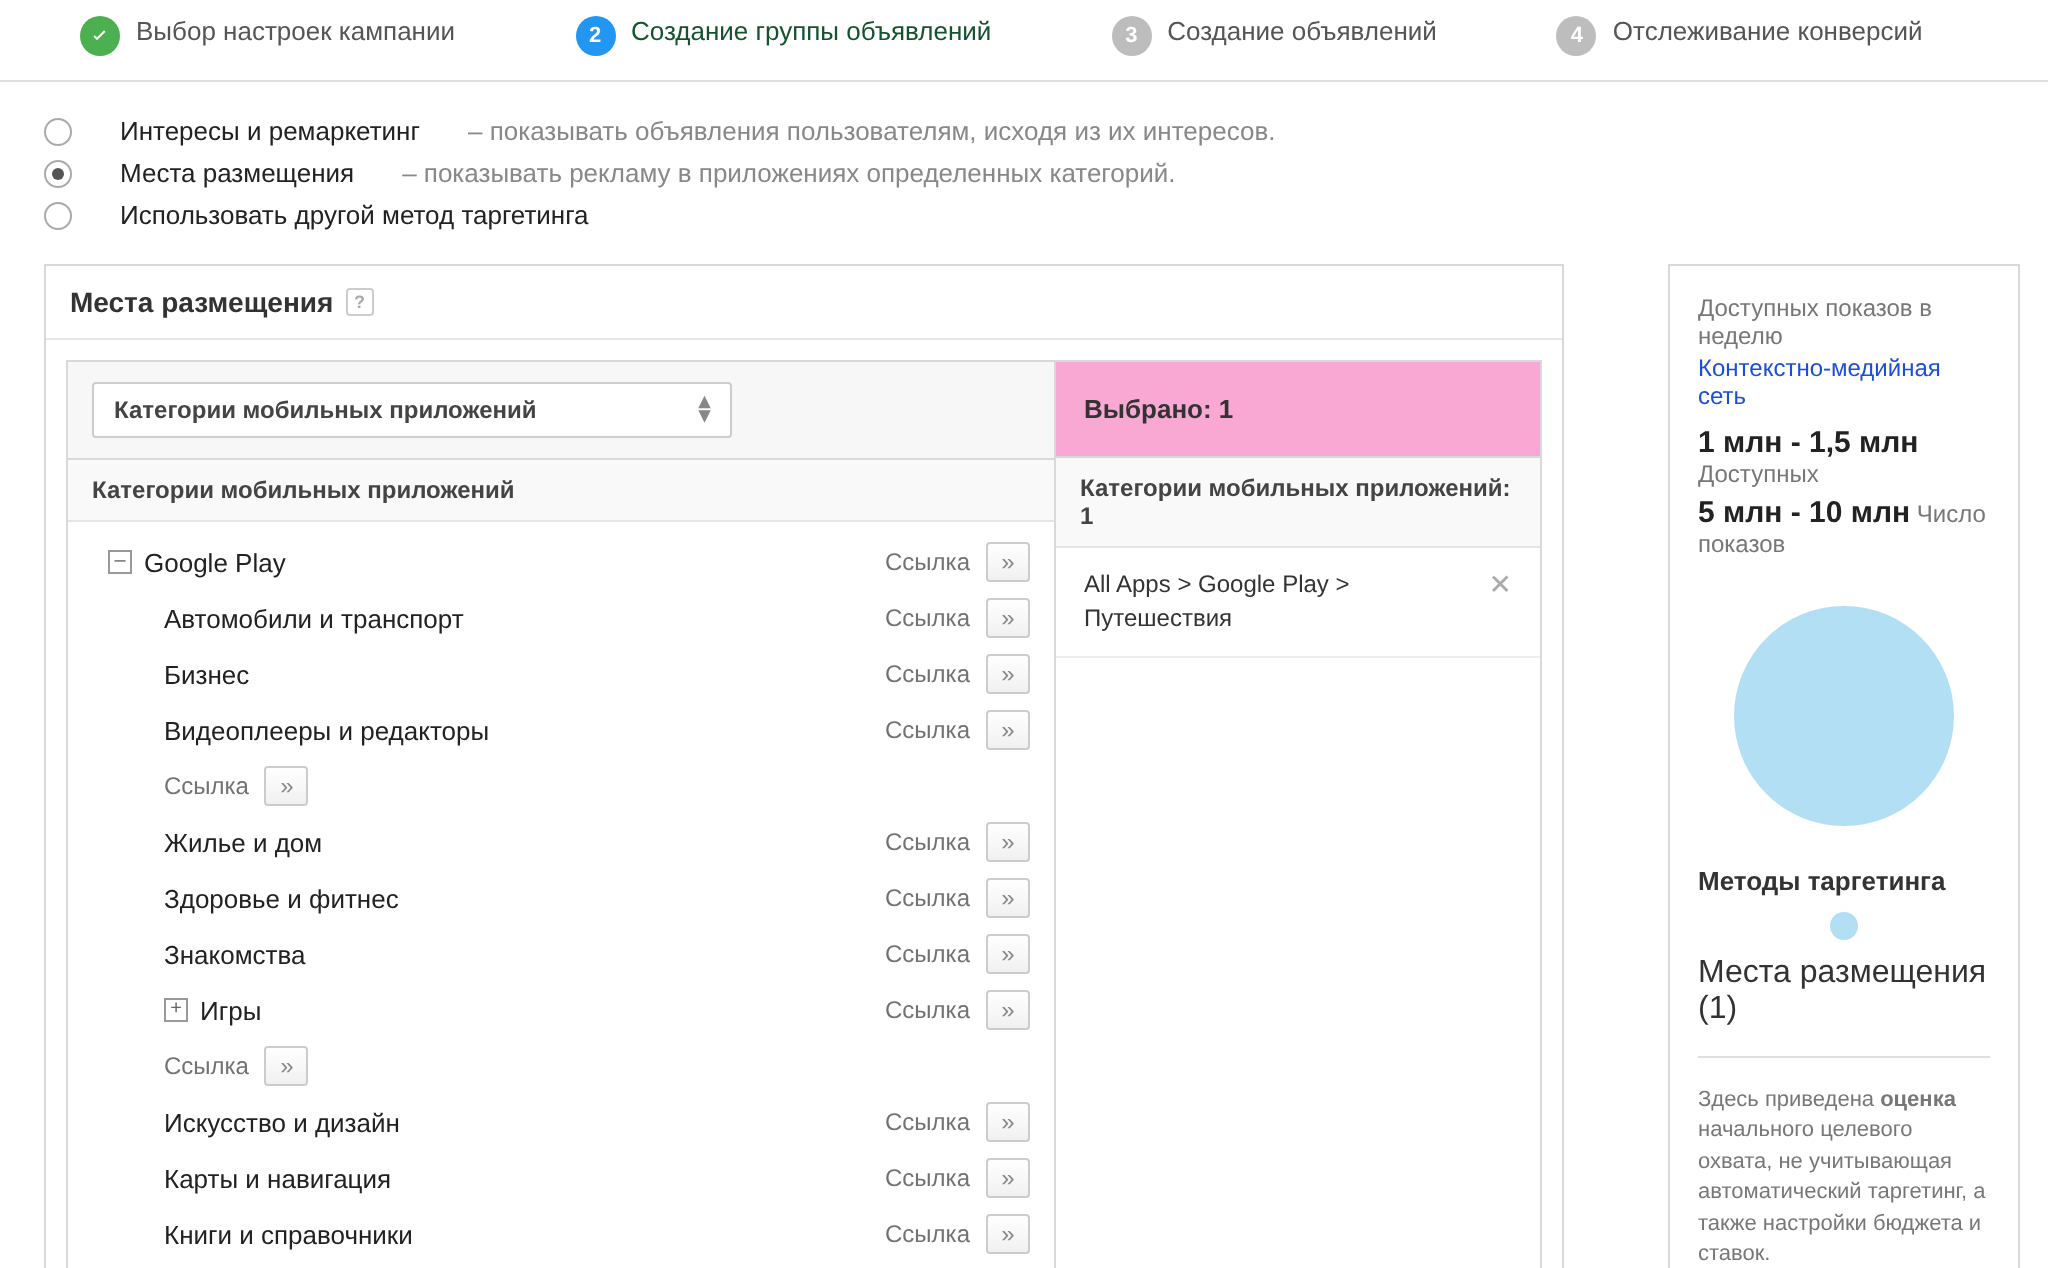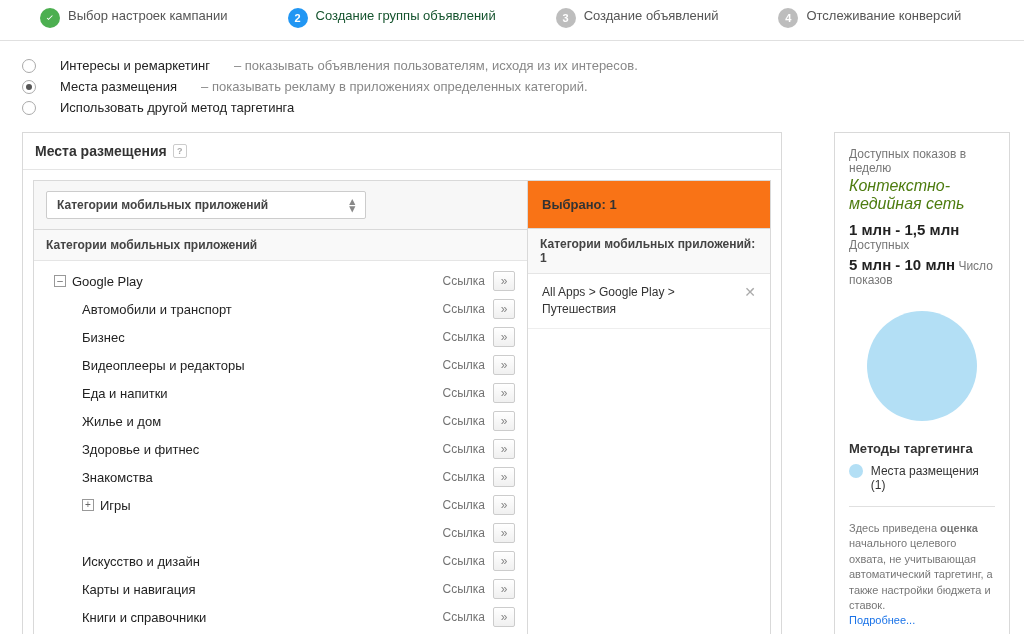--- a/index.html
+++ b/index.html
@@ -36,45 +36,45 @@
   .panel-body { padding: 10px; }
   
   .two-cols { display: flex; gap: 0; }
   .col-a { flex: 0 0 495px; border: 1px solid #d9d9d9; }
   .col-b { flex: 1; border: 1px solid #d9d9d9; border-left: none; }
   
   .dropdown-row { background: #f7f7f7; border-bottom: 1px solid #d9d9d9; padding: 10px 12px; display: flex; align-items: center; }
   .dropdown { background: #fff; border: 1px solid #ccc; border-radius: 2px; padding: 6px 10px; width: 320px; display: flex; align-items: center; justify-content: space-between; font-size: 12px; font-weight: bold; color: #444; }
   .dropdown-arrows { color: #888; font-size: 11px; line-height: 7px; display: flex; flex-direction: column; }
   
-  .selected-header { background: #f97316; border-bottom: 1px solid #d9d9d9; padding: 16px 14px; font-weight: bold; font-size: 13px; }
+  .selected-header { background: #f9a8d4; border-bottom: 1px solid #d9d9d9; padding: 16px 14px; font-weight: bold; font-size: 13px; }
   
   .sub-header { background: #f9f9f9; border-bottom: 1px solid #e5e5e5; padding: 8px 12px; font-size: 12px; font-weight: bold; color: #444; }
   
   .tree { padding: 6px 0; max-height: 380px; overflow-y: auto; }
   .tree-row { display: flex; align-items: center; padding: 4px 12px; }
   .tree-toggle { width: 12px; height: 12px; border: 1px solid #999; font-size: 10px; display: inline-flex; align-items: center; justify-content: center; margin-right: 6px; color: #666; line-height: 1; background: #fff;}
   .tree-label { flex: 1; color: #222; }
   .tree-row.level-0 { padding-left: 20px; }
-  .tree-row.level-1 { padding-left: 48px; justify-content: flex-end; }
+  .tree-row.level-1 { padding-left: 48px; }
   .tree-link { color: #737373; margin-right: 8px; font-size: 12px; }
   .tree-add { width: 22px; height: 20px; border: 1px solid #ccc; border-radius: 2px; background: linear-gradient(#fff,#f0f0f0); color: #888; font-size: 12px; display: inline-flex; align-items: center; justify-content: center; }
   
   .selected-item { padding: 10px 14px; display: flex; align-items: flex-start; gap: 8px; border-bottom: 1px solid #eee; }
   .selected-text { flex: 1; font-size: 12px; color: #333; line-height: 1.4; }
   .close-x { color: #aaa; font-size: 14px; cursor: pointer; }
   
   
   .right-title { color: #777; font-size: 12px; margin-bottom: 2px; }
-  .right-sub { color: #4d7c0f; font-size: 16px; margin-bottom: 8px; font-style: italic; }
+  .right-sub { color: #1d4ed8; font-size: 12px; margin-bottom: 8px; }
   .stat-line { font-size: 12px; color: #777; margin-bottom: 4px; }
   .stat-line b { font-size: 15px; color: #222; font-weight: bold; }
   .pie { width: 110px; height: 110px; border-radius: 50%; background: #b3dff5; margin: 24px auto 20px auto; }
   .method-title { font-weight: bold; font-size: 13px; margin-bottom: 8px; color: #333;}
-  .method-row { display: flex; align-items: flex-start; gap: 8px; font-size: 12px; color: #333; }
+  .method-row { display: flex; align-items: center; gap: 8px; font-size: 16px; color: #333; flex-direction: column; }
   .dot { width: 14px; height: 14px; border-radius: 50%; background: #b3dff5; }
   .hr { border: none; border-top: 1px solid #e0e0e0; margin: 14px 0; }
   .note { font-size: 11px; color: #777; line-height: 1.4; }
   .note a { color: #1a73e8; text-decoration: none; }
 </style>
 </head>
 <body>
 
 <div class="stepper">
   <div class="step">
@@ -153,21 +153,20 @@
                 <span class="tree-label">Бизнес</span>
                 <span class="tree-link">Ссылка</span>
                 <span class="tree-add">»</span>
               </div>
               <div class="tree-row level-1">
                 <span class="tree-label">Видеоплееры и редакторы</span>
                 <span class="tree-link">Ссылка</span>
                 <span class="tree-add">»</span>
               </div>
               <div class="tree-row level-1">
-                <span class="tree-label">Еда и напитки</span>
                 <span class="tree-link">Ссылка</span>
                 <span class="tree-add">»</span>
               </div>
               <div class="tree-row level-1">
                 <span class="tree-label">Жилье и дом</span>
                 <span class="tree-link">Ссылка</span>
                 <span class="tree-add">»</span>
               </div>
               <div class="tree-row level-1">
                 <span class="tree-label">Здоровье и фитнес</span>

